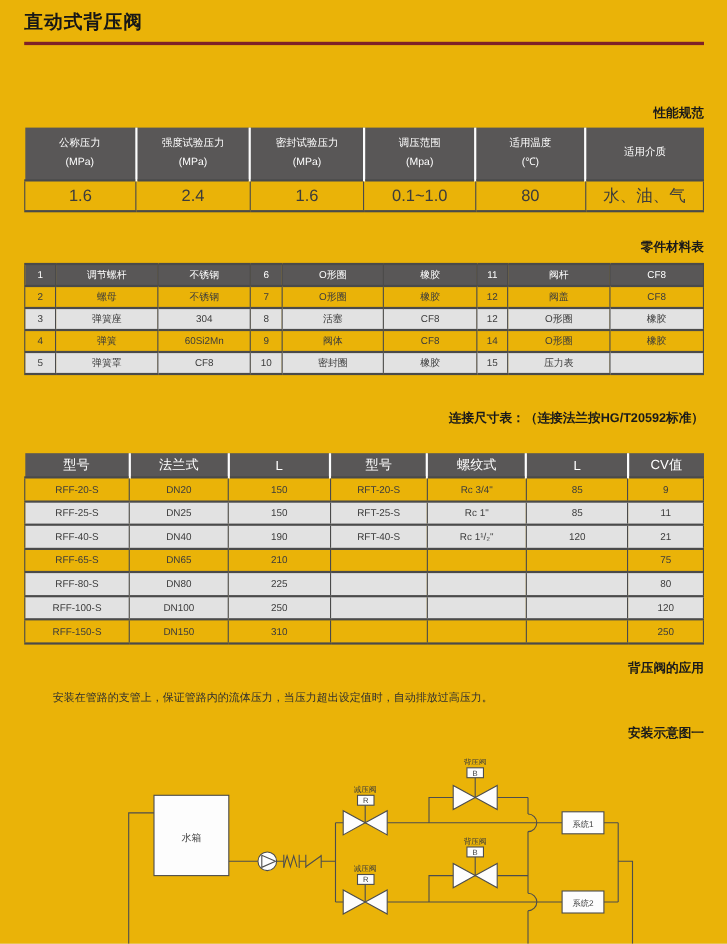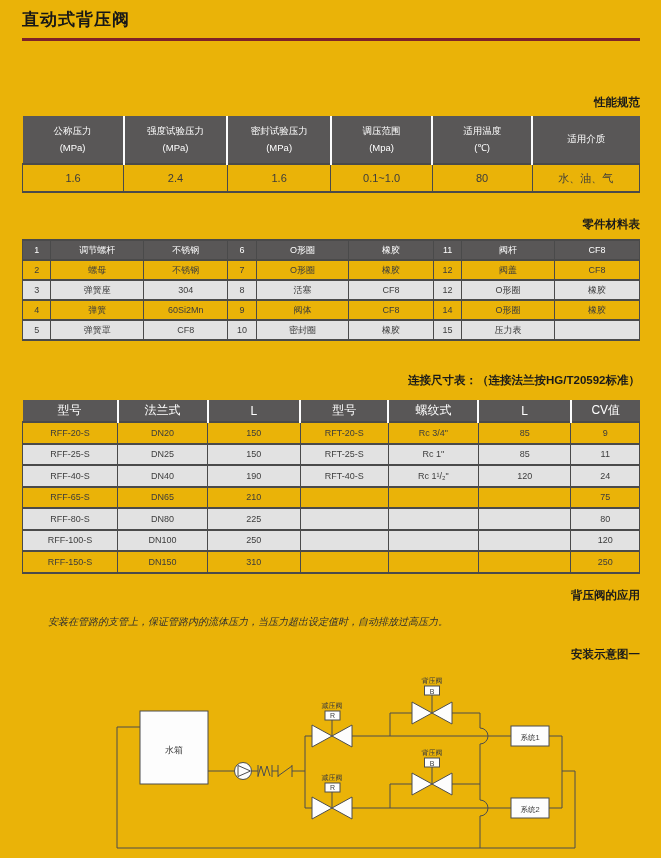--- a/index.html
+++ b/index.html
@@ -8,40 +8,40 @@
     position:relative; width:661px; height:858px; margin:0 auto;
     background:#eab308; box-sizing:border-box; padding:8px 21px 0 22px;
     overflow:hidden; color:#2f2f2f;
   }
   .title { margin:0; font-size:17px; font-weight:bold; color:#171717; letter-spacing:1px; }
   .rule { height:3px; background:#7e2228; margin-top:7px; }
 
   h2.sec { font-size:11.5px; font-weight:bold; color:#1a1a1a; margin:0;text-align:right; }
   #h-perf  { margin:54px 0 6px; }
   #h-parts { margin:24px 0 7px; }
-  #h-dims  { margin:32px 0 12px; }
+  #h-dims  { margin:32px 0 24px; }
   #h-app   { margin:14px 0 0; }
   #h-diag  { margin:18px 0 0; }
 
   table.t { width:100%; border-collapse:collapse; table-layout:fixed; text-align:center; color:#3c3c3c; }
   table.t th { background:#595757; color:#fff; font-weight:normal; }
   table.t th + th { border-left:2px solid #fdfdfd; }
   table.t td { border:1px solid #4a4a4a; border-top-width:2px; border-bottom-width:2px; }
   table.t tr.dark td { background:#595757; color:#fff; }
   table.t tr.alt td { background:#e2e2e2; }
 
   #perf th { height:45px; font-size:9.5px; line-height:1.7; }
-  #perf td { height:24px; font-size:11px; }
+  #perf td { height:24px; font-size:15px; }
 
   #parts td { height:16px; font-size:9px; }
 
   #dims th { height:19px; font-size:12px; }
   #dims td { height:17.5px; font-size:9px; }
 
-  .app-text { margin:12px 0 0; font-size:10px; color:#2f2f2f; padding-left:26px;font-style:italic; }
+  .app-text { margin:12px 0 0; font-size:10px; color:#2f2f2f; padding-left:26px; }
 
   .diagram { margin:4px 0 0 -22px; }
   .diagram svg text { fill:#3c3c3c; }
 </style>
 </head>
 <body>
 
 <div class="page">
 
   <h1 class="title">直动式背压阀</h1>
@@ -210,21 +210,21 @@
           <td>85</td>
           <td>11</td>
         </tr>
         <tr class="alt">
           <td>RFF-40-S</td>
           <td>DN40</td>
           <td>190</td>
           <td>RFT-40-S</td>
           <td>Rc 1¹/₂"</td>
           <td>120</td>
-          <td>24</td>
+          <td>21</td>
         </tr>
         <tr>
           <td>RFF-65-S</td>
           <td>DN65</td>
           <td>210</td>
           <td></td>
           <td></td>
           <td></td>
           <td>75</td>
         </tr>

